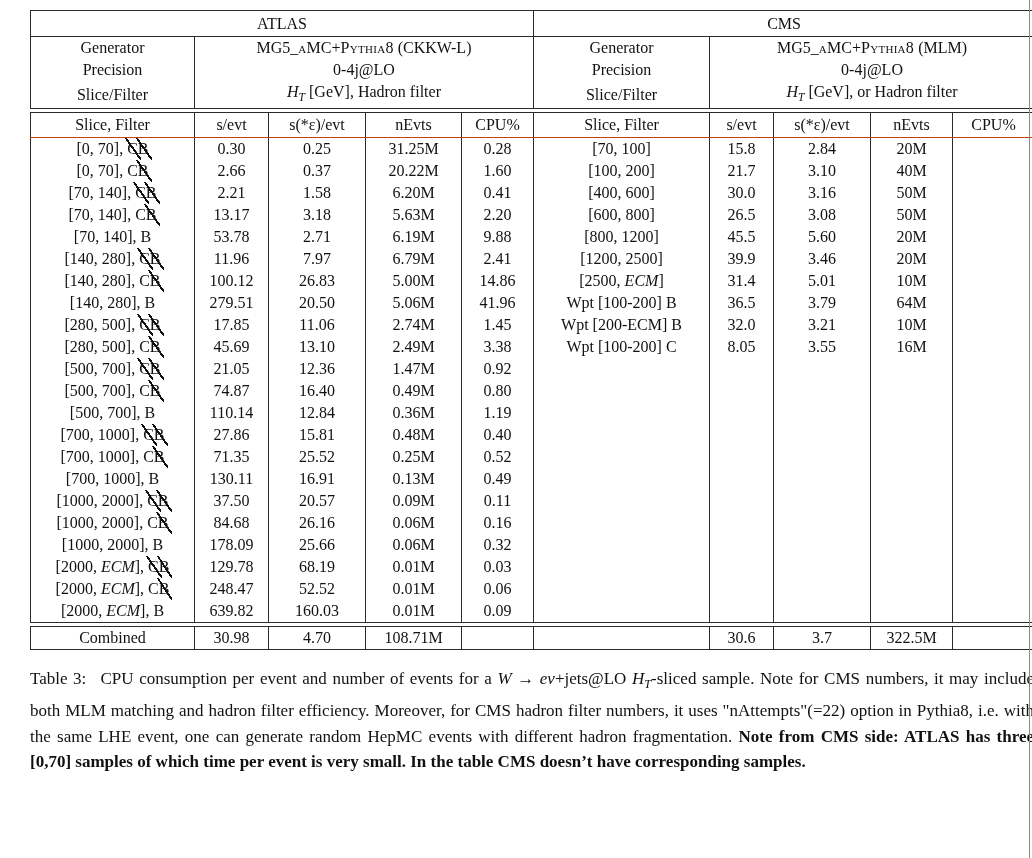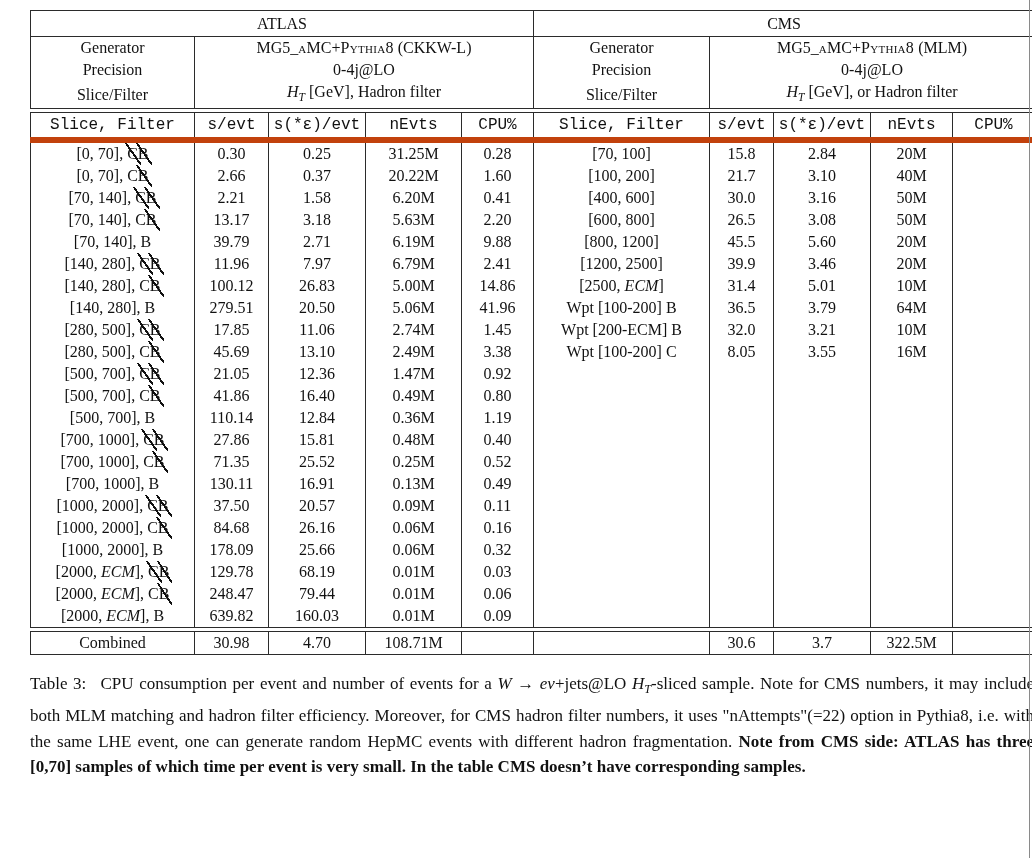--- a/index.html
+++ b/index.html
@@ -13,21 +13,21 @@
     border-collapse:collapse;table-layout:fixed;width:1004px;
     border:1.4px solid #2b2b2b;margin:0 0 3px 0;
   }
   table.tbl td{
     border-left:1px solid #2b2b2b;border-right:1px solid #2b2b2b;
     text-align:center;padding:0 2px;font-size:16px;line-height:22px;height:22px;
     white-space:nowrap;overflow:hidden;
   }
   .head-block td{height:24px;line-height:24px;}
   .head-block tr.exp-row td{border-bottom:1px solid #2b2b2b;height:25px;line-height:25px;}
-  .body-block tr.col-head td{border-bottom:6px solid #c2410c;height:24px;line-height:24px;font-family:Liberation Mono, monospace;}
+  .body-block tr.col-head td{border-bottom:1px solid #c2410c;height:24px;line-height:24px;}
   .combined-block td{height:24px;line-height:24px;font-family:Liberation Serif, serif;}
   sub{font-style:italic;font-size:0.72em;}
   i{font-style:italic;}
   b{font-weight:bold;}
   .sc{font-variant:small-caps;letter-spacing:0.3px;}
   .struck{position:relative;display:inline-block;}
   .struck::after{
     content:"";position:absolute;left:-2px;right:-3px;top:-6%;bottom:0;
     background:linear-gradient(to top right,transparent 46.5%,#111 46.5%,#111 54%,transparent 54%);
   }
@@ -154,21 +154,21 @@
           <td>5.63M</td>
           <td>2.20</td>
           <td>[600, 800]</td>
           <td>26.5</td>
           <td>3.08</td>
           <td>50M</td>
           <td></td>
         </tr>
         <tr>
           <td>[70, 140], B</td>
-          <td>39.79</td>
+          <td>53.78</td>
           <td>2.71</td>
           <td>6.19M</td>
           <td>9.88</td>
           <td>[800, 1200]</td>
           <td>45.5</td>
           <td>5.60</td>
           <td>20M</td>
           <td></td>
         </tr>
         <tr>
@@ -238,21 +238,21 @@
           <td>1.47M</td>
           <td>0.92</td>
           <td></td>
           <td></td>
           <td></td>
           <td></td>
           <td></td>
         </tr>
         <tr>
           <td>[500, 700], C<span class="struck">B</span></td>
-          <td>41.86</td>
+          <td>74.87</td>
           <td>16.40</td>
           <td>0.49M</td>
           <td>0.80</td>
           <td></td>
           <td></td>
           <td></td>
           <td></td>
           <td></td>
         </tr>
         <tr>
@@ -347,21 +347,21 @@
           <td>0.03</td>
           <td></td>
           <td></td>
           <td></td>
           <td></td>
           <td></td>
         </tr>
         <tr>
           <td>[2000, <i>ECM</i>], C<span class="struck">B</span></td>
           <td>248.47</td>
-          <td>79.44</td>
+          <td>52.52</td>
           <td>0.01M</td>
           <td>0.06</td>
           <td></td>
           <td></td>
           <td></td>
           <td></td>
           <td></td>
         </tr>
         <tr>
           <td>[2000, <i>ECM</i>], B</td>

